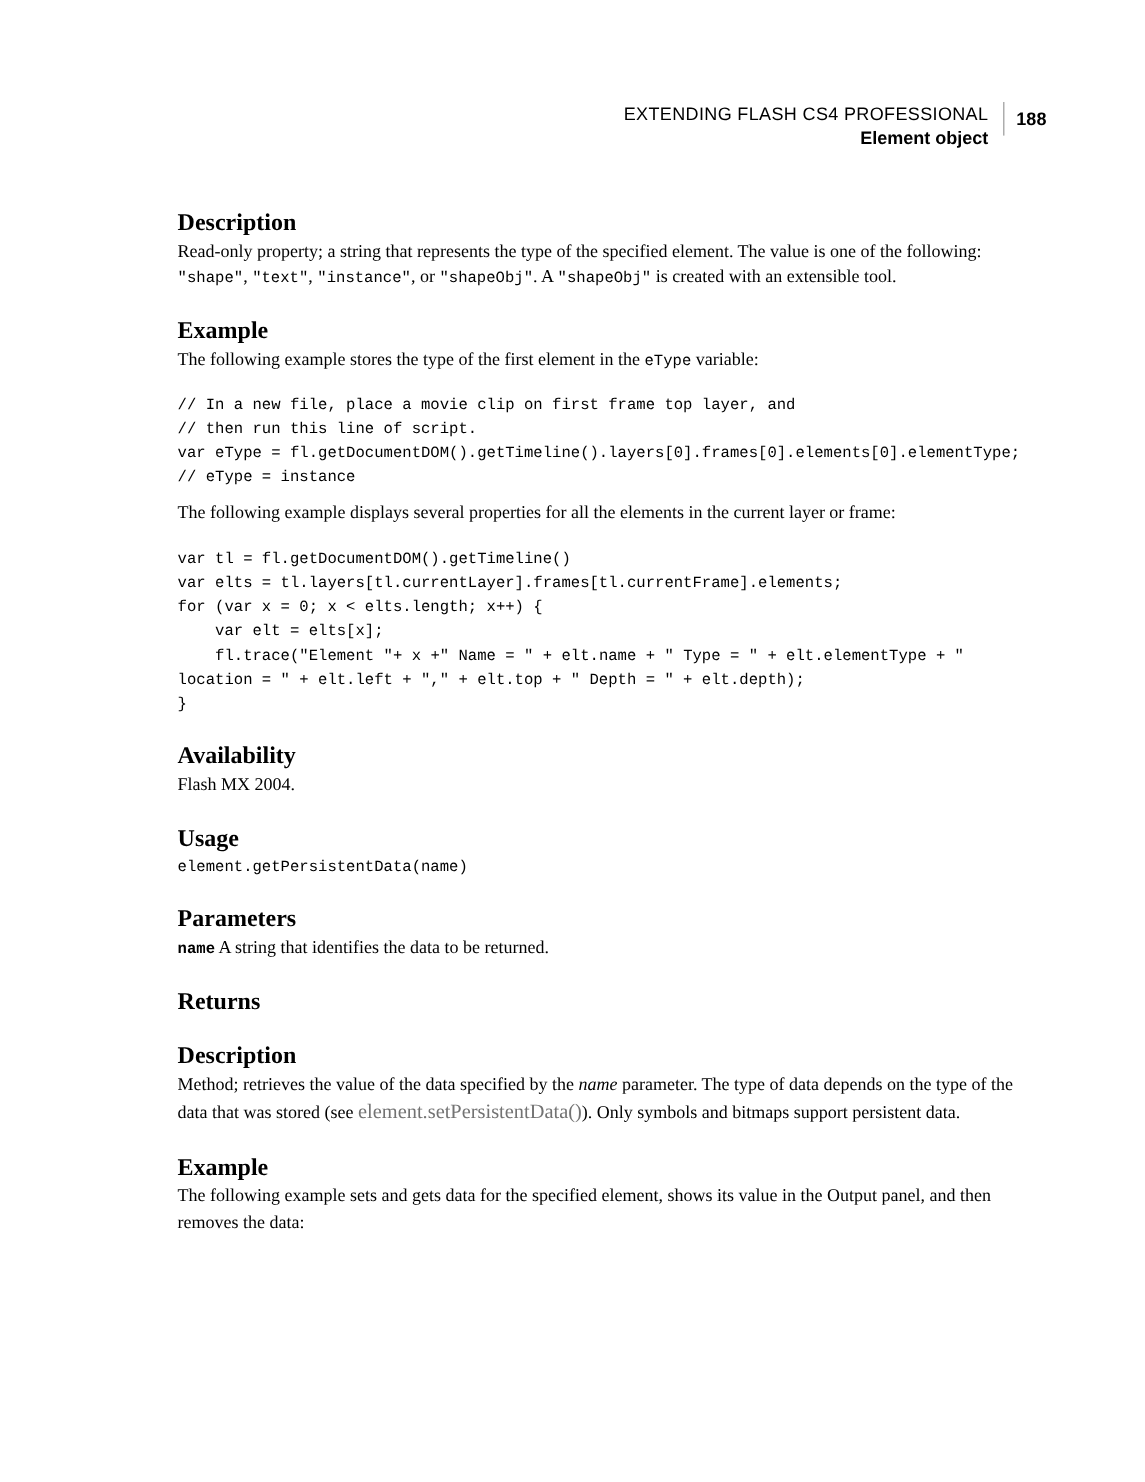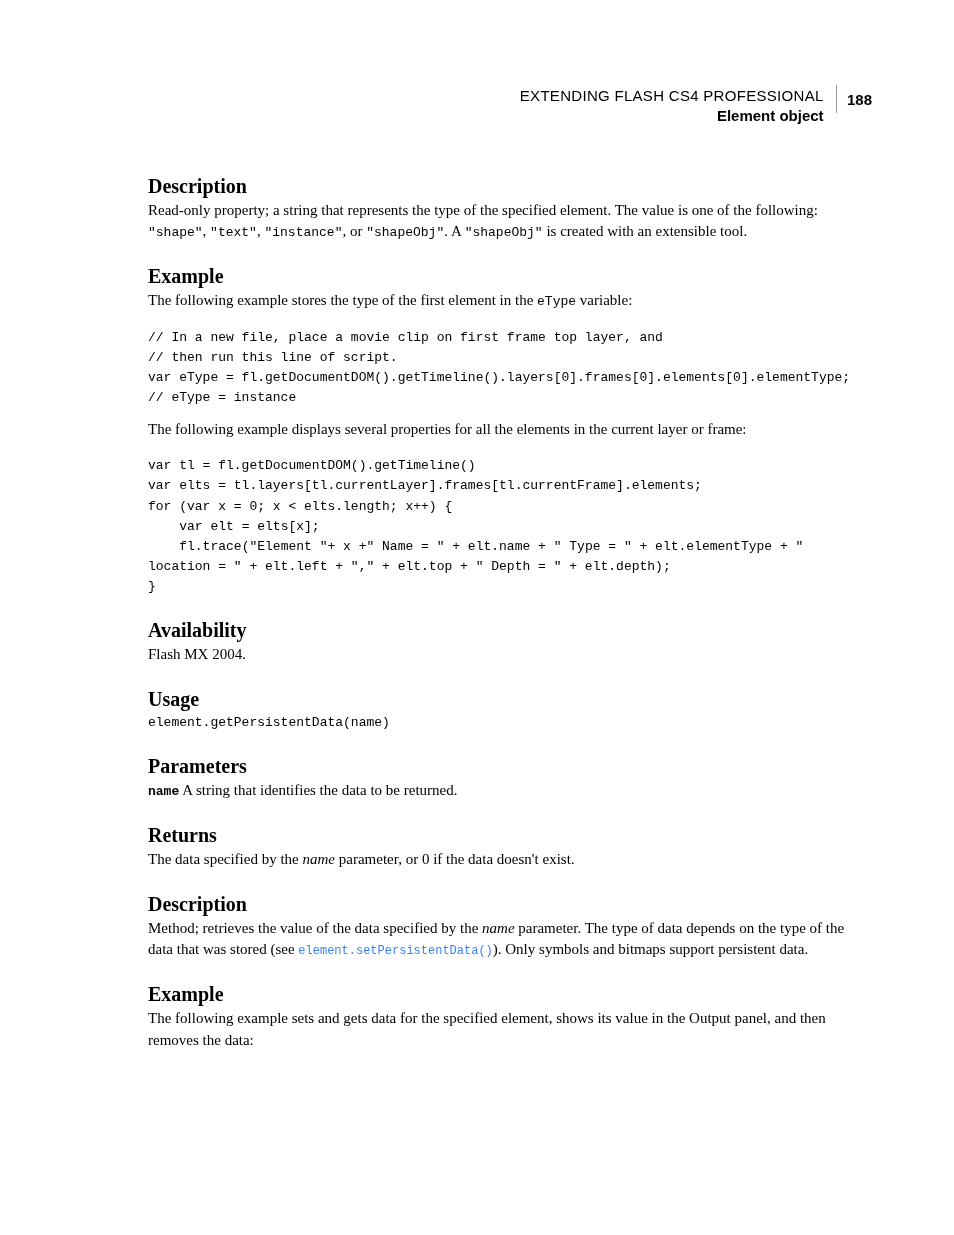--- a/index.html
+++ b/index.html
@@ -78,23 +78,23 @@
   }
   .param-name {
     font-family: "Courier New", Courier, monospace;
     font-size: 13px;
     font-weight: 700;
   }
   .italic {
     font-style: italic;
   }
   a.code-link {
-    color: #3b82f6;
-    font-family: Liberation Mono, monospace;
-    font-size: 12px;
+    color: #737373;
+    font-family: Liberation Serif, serif;
+    font-size: 17px;
     text-decoration: none;
   }
 </style>
 </head>
 <body>
 
 <div class="page">
 
   <div class="header">
     <span class="header-text">
@@ -131,23 +131,20 @@
 
   <div class="section-label">Usage</div>
   <pre class="code" style="margin-top:2px;">element.getPersistentData(name)</pre>
 
   <div class="section-label">Parameters</div>
   <p class="body-text">
     <span class="param-name">name</span><span>  A string that identifies the data to be returned.</span>
   </p>
 
   <div class="section-label">Returns</div>
-  <p class="body-text">
-    <span>The data specified by the </span><span class="italic">name</span><span> parameter, or 0 if the data doesn't exist.</span>
-  </p>
 
   <div class="section-label">Description</div>
   <p class="body-text">
     <span>Method; retrieves the value of the data specified by the </span><span class="italic">name</span><span> parameter. The type of data depends on the type of the data that was stored (see </span><a href="#" class="code-link">element.setPersistentData()</a><span>). Only symbols and bitmaps support persistent data.</span>
   </p>
 
   <div class="section-label">Example</div>
   <p class="body-text">The following example sets and gets data for the specified element, shows its value in the Output panel, and then removes the data:</p>
 
 </div>

